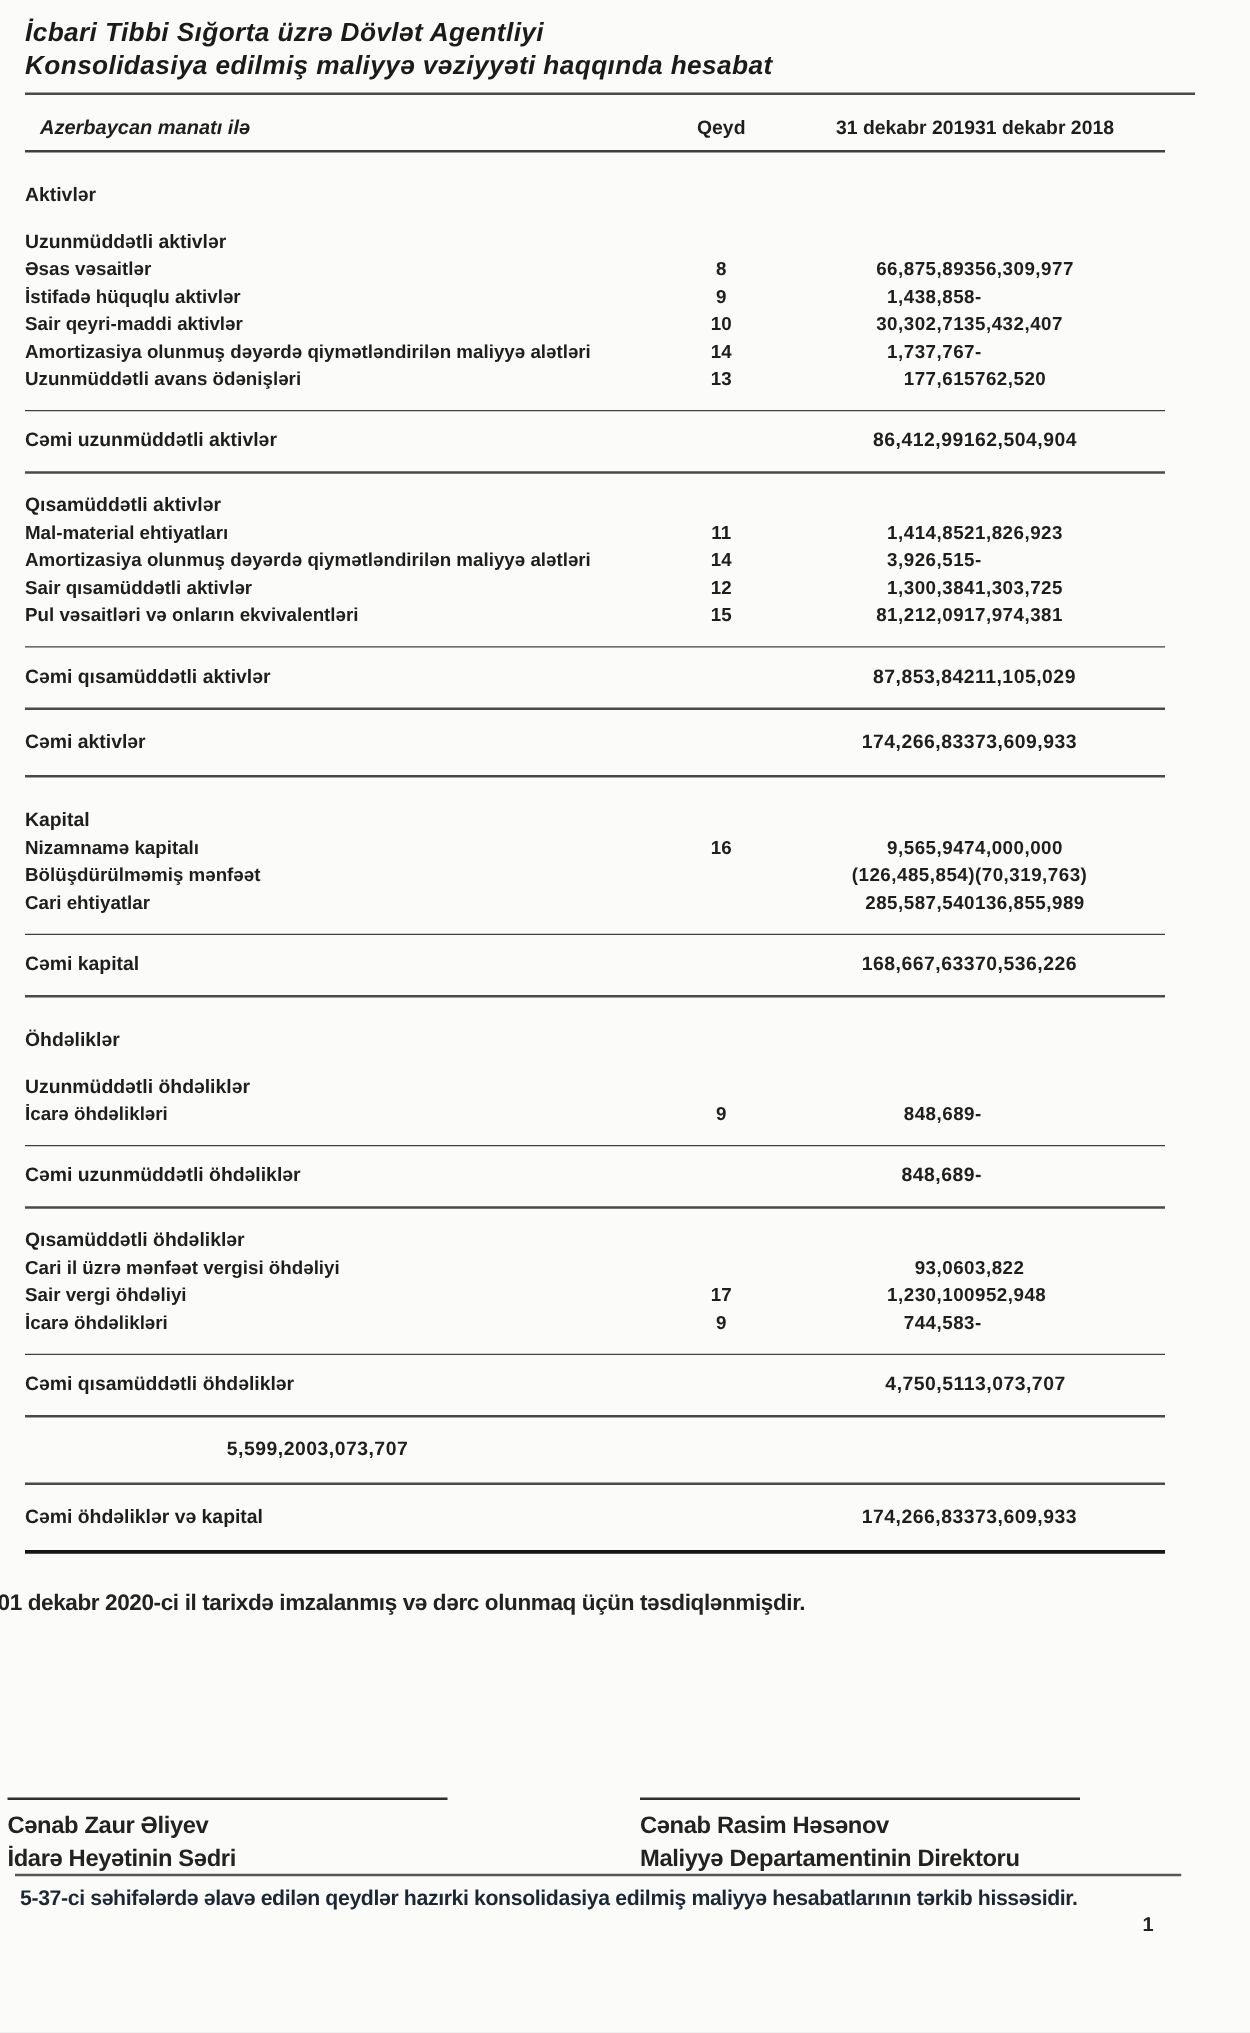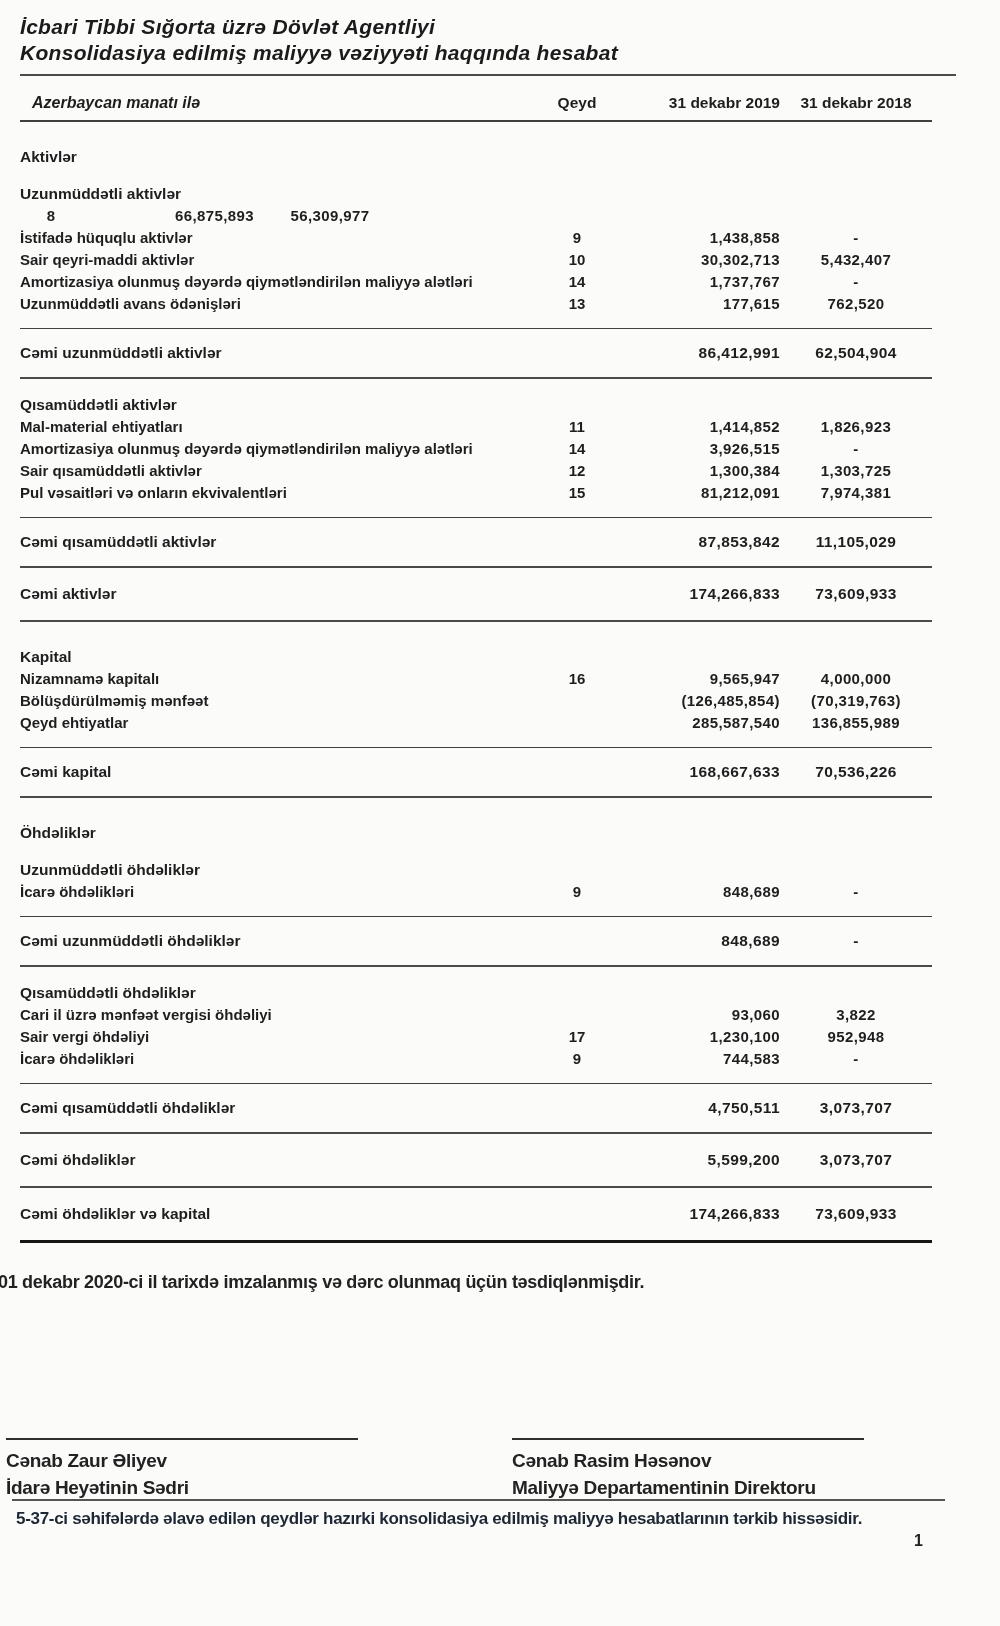--- a/index.html
+++ b/index.html
@@ -38,21 +38,21 @@
     border-bottom: 2px solid #3f3f3f;
     font-weight: 700;
     font-size: 15.5px;
     line-height: 22px;
   }
   .currency-note { font-style: italic; font-size: 16px; padding-left: 12px; }
   
   .c-label { flex: 1 1 auto; min-width: 0; }
   .c-note  { flex: 0 0 62px;  text-align: center; }
   .c-2019  { flex: 0 0 172px; text-align: right; }
-  .c-2018  { flex: 0 0 152px; text-align: center; }
+  .c-2018  { flex: 0 0 152px; text-align: left; }
   .row {
     display: flex;
     font-size: 15px;
     font-weight: 700;
     line-height: 22px;
   }
   .row .c-2019, .row .c-2018 { letter-spacing: 0.4px; }
   .row.section    { margin-top: 24px; font-size: 15.5px; }
   .row.subsection { margin-top: 15px; font-size: 15.5px; }
   .row.total {
@@ -143,20 +143,21 @@
         <div class="c-2019"></div>
         <div class="c-2018"></div>
       </div>
       <div class="row subsection">
         <div class="c-label">Uzunmüddətli aktivlər</div>
         <div class="c-note"></div>
         <div class="c-2019"></div>
         <div class="c-2018"></div>
       </div>
       <div class="row item">
+        <div class="c-label">Əsas vəsaitlər</div>
         <div class="c-note">8</div>
         <div class="c-2019">66,875,893</div>
         <div class="c-2018">56,309,977</div>
       </div>
       <div class="row item">
         <div class="c-label">İstifadə hüquqlu aktivlər</div>
         <div class="c-note">9</div>
         <div class="c-2019">1,438,858</div>
         <div class="c-2018">-</div>
       </div>
@@ -238,21 +239,21 @@
         <div class="c-2019">9,565,947</div>
         <div class="c-2018">4,000,000</div>
       </div>
       <div class="row item">
         <div class="c-label">Bölüşdürülməmiş mənfəət</div>
         <div class="c-note"></div>
         <div class="c-2019">(126,485,854)</div>
         <div class="c-2018">(70,319,763)</div>
       </div>
       <div class="row item">
-        <div class="c-label">Qeyd ehtiyatlar</div>
+        <div class="c-label">Cari ehtiyatlar</div>
         <div class="c-note"></div>
         <div class="c-2019">285,587,540</div>
         <div class="c-2018">136,855,989</div>
       </div>
       <div class="row total">
         <div class="c-label">Cəmi kapital</div>
         <div class="c-note"></div>
         <div class="c-2019">168,667,633</div>
         <div class="c-2018">70,536,226</div>
       </div>
@@ -304,21 +305,20 @@
         <div class="c-2019">744,583</div>
         <div class="c-2018">-</div>
       </div>
       <div class="row total">
         <div class="c-label">Cəmi qısamüddətli öhdəliklər</div>
         <div class="c-note"></div>
         <div class="c-2019">4,750,511</div>
         <div class="c-2018">3,073,707</div>
       </div>
       <div class="row total joined">
-        <div class="c-label">Cəmi öhdəliklər</div>
         <div class="c-note"></div>
         <div class="c-2019">5,599,200</div>
         <div class="c-2018">3,073,707</div>
       </div>
       <div class="row total joined final">
         <div class="c-label">Cəmi öhdəliklər və kapital</div>
         <div class="c-note"></div>
         <div class="c-2019">174,266,833</div>
         <div class="c-2018">73,609,933</div>
       </div>

